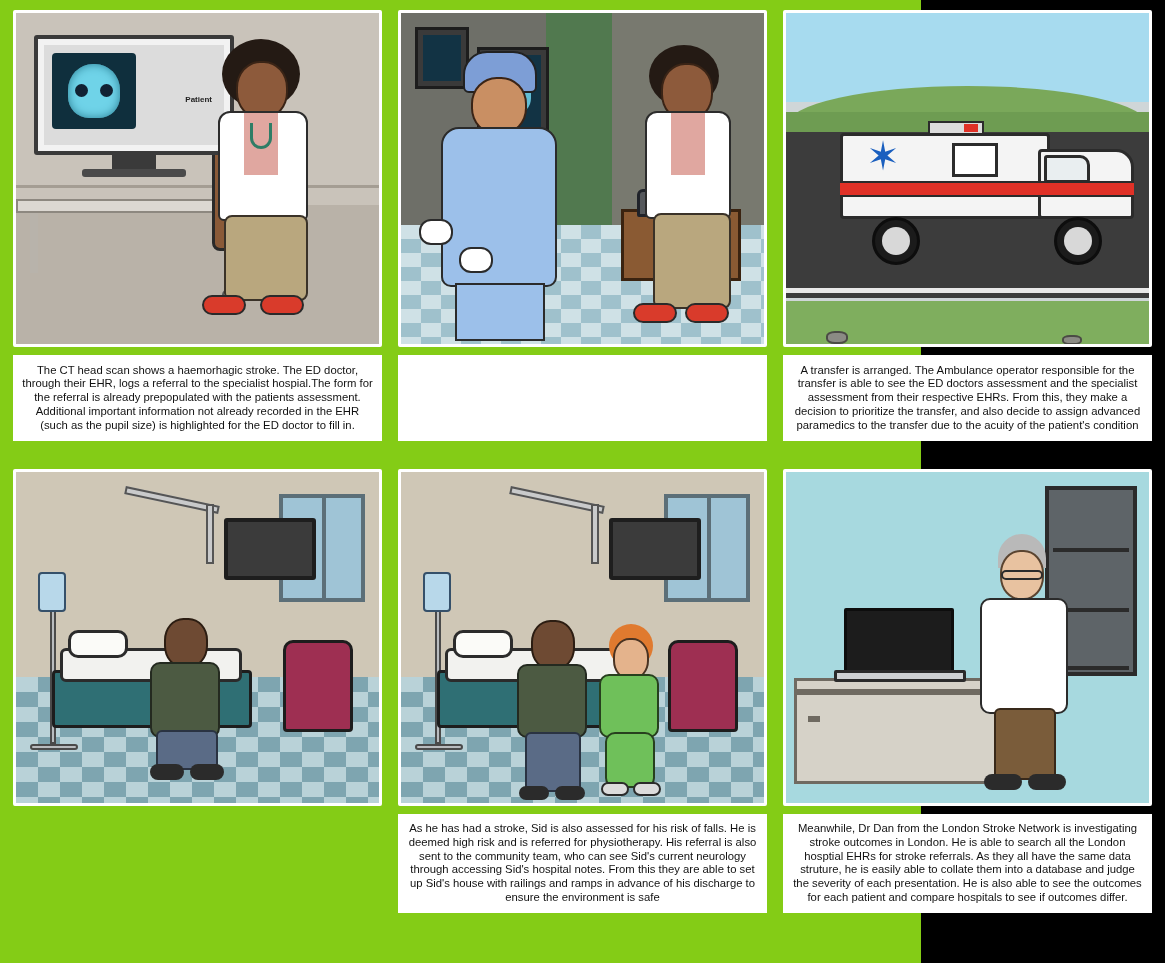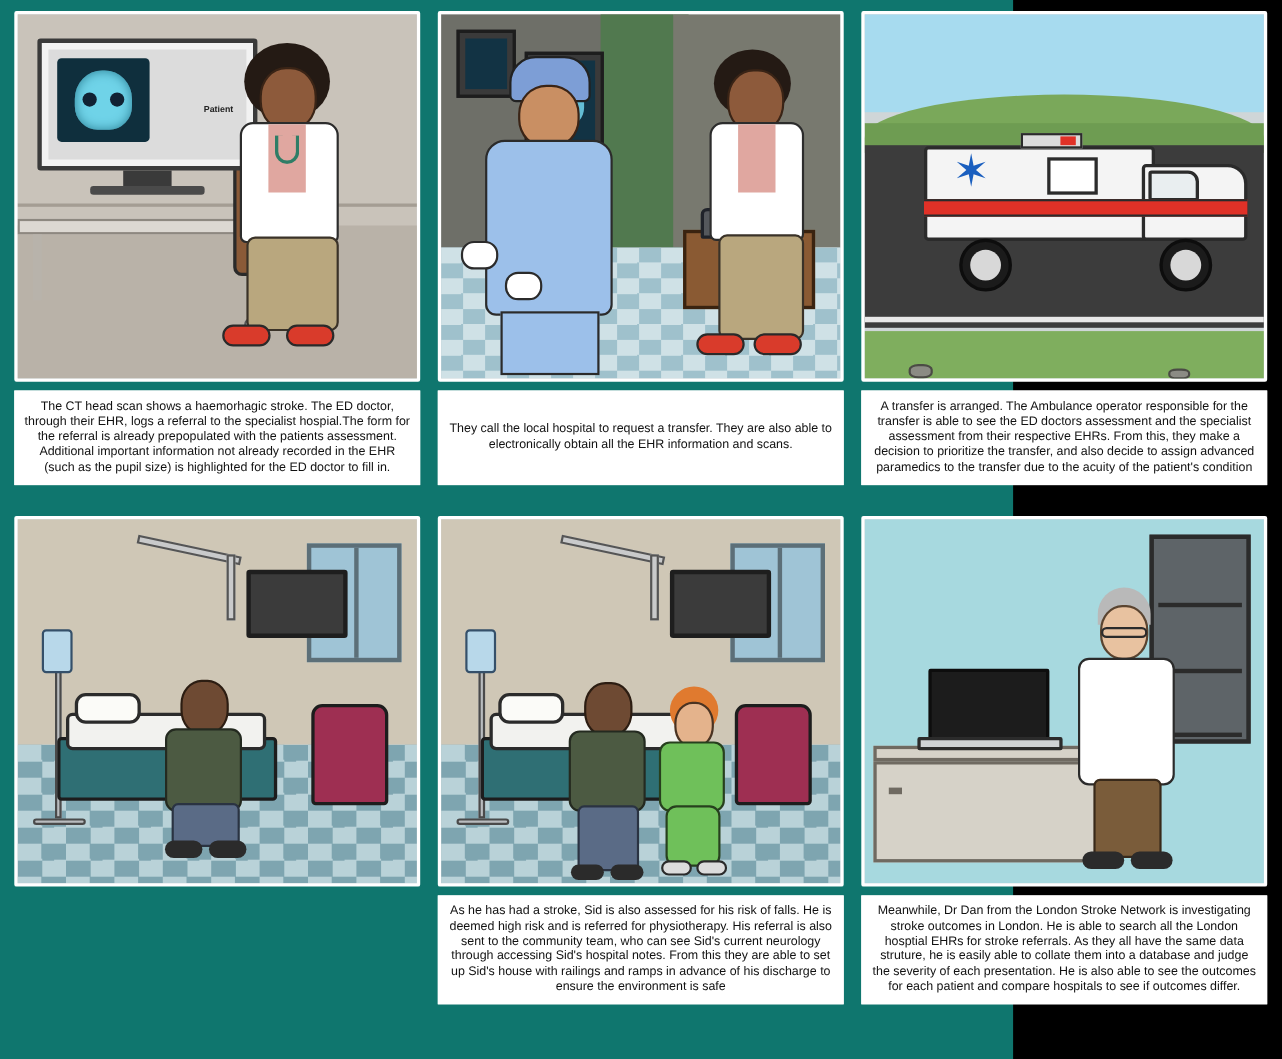--- a/index.html
+++ b/index.html
@@ -5,21 +5,21 @@
   * { box-sizing: border-box; }
   html, body {
     margin: 0; padding: 0;
     background: #000;
     width: 1165px; height: 963px;
     overflow: hidden;
     font-family: "Liberation Sans", sans-serif;
   }
   .board {
     width: 921px; height: 963px;
-    background: #0f766e;
+    background: #84cc16;
     position: relative;
   }
   .row {
     display: flex;
     gap: 16px;
     padding: 0 13px;
   }
   .row.row1 { padding-top: 10px; }
   .row.row2 { padding-top: 28px; }
   .cell { width: 369px; display: flex; flex-direction: column; }
@@ -279,21 +279,20 @@
           <div class="hair-afro" style="left:22px; top:4px; width:70px; height:62px;"></div>
           <div class="face-dark" style="left:34px; top:22px;"></div>
           <div class="coat-white" style="left:18px; top:70px; width:86px; height:108px;"></div>
           <div class="shirt-pink" style="left:44px; top:72px;"></div>
           <div class="legs-khaki" style="left:26px; top:172px; width:78px; height:96px;"></div>
           <div class="shoe-red" style="left:6px; top:262px;"></div>
           <div class="shoe-red" style="left:58px; top:262px;"></div>
         </div>
       </div>
       <div class="caption">
-        <p>They call the local hospital to request a transfer. They are also able to electronically obtain all the EHR information and scans.</p>
       </div>
     </div>
 
     <div class="cell">
       <div class="panel">
         <div class="abs p3-sky"></div>
         <div class="abs p3-hill"></div>
         <div class="abs p3-grass"></div>
         <div class="abs p3-road"></div>
         <div class="abs p3-roadline"></div>

